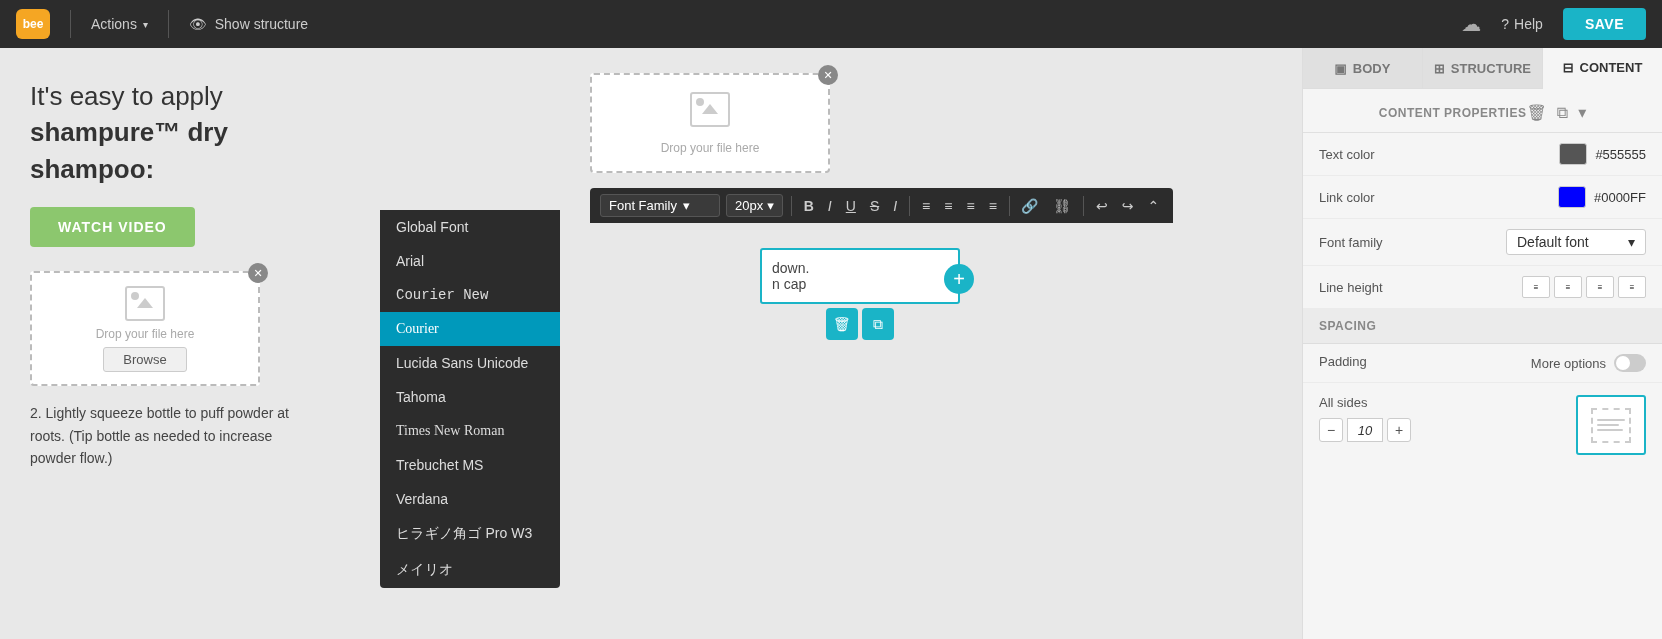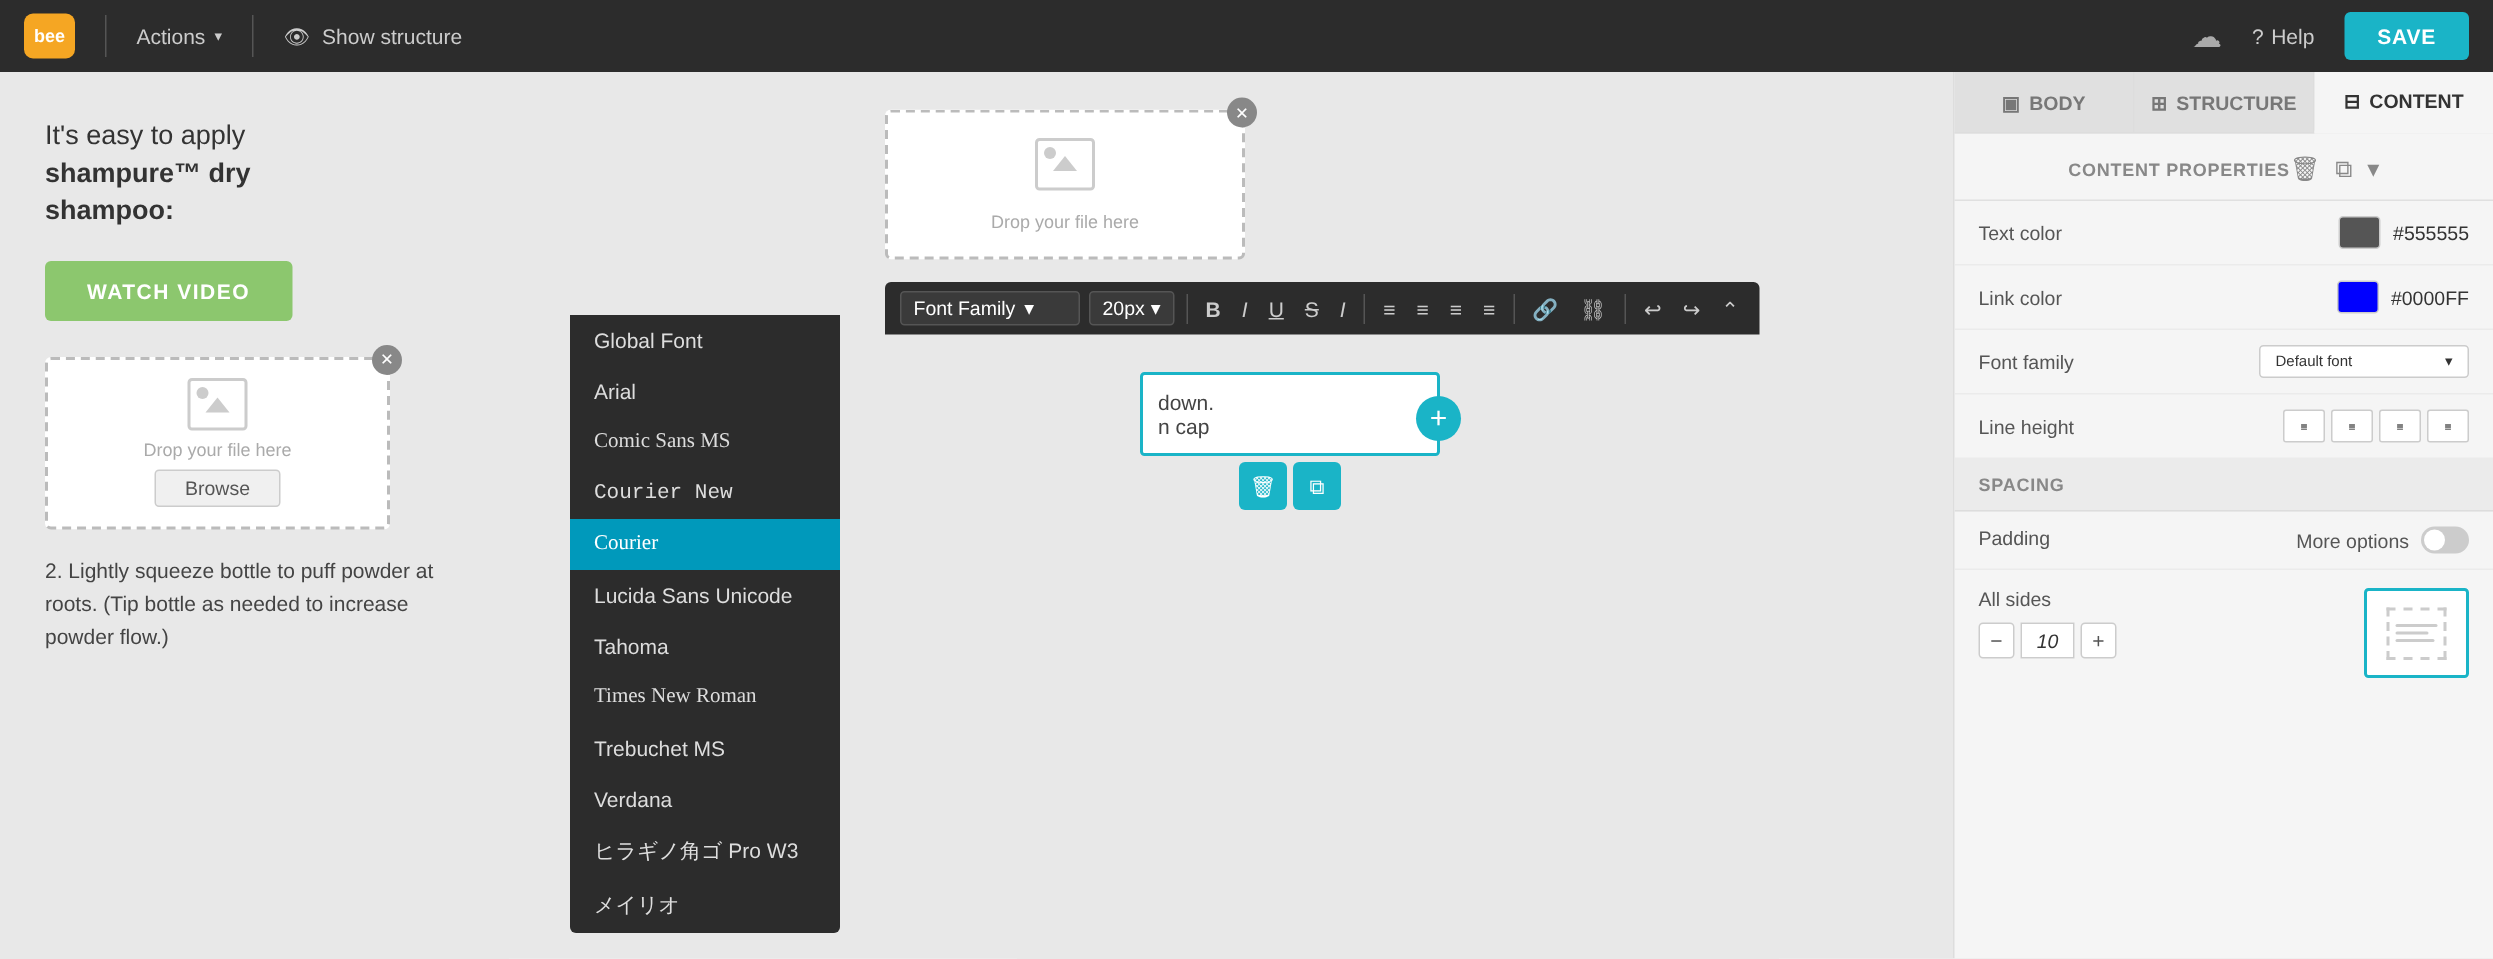--- a/index.html
+++ b/index.html
@@ -82,21 +82,21 @@
     }
 
     
     .left-content {
       position: absolute;
       left: 30px;
       top: 30px;
       width: 300px;
     }
     .left-content-title {
-      font-size: 18px;
+      font-size: 26px;
       color: #333;
       line-height: 1.4;
       margin-bottom: 20px;
     }
     .left-content-title strong { font-weight: bold; }
     .watch-btn {
       background: #8cc76e;
       color: white;
       border: none;
       border-radius: 4px;
@@ -323,21 +323,21 @@
       border-radius: 3px;
       border: 1px solid #ccc;
     }
     .swatch-text { font-size: 13px; color: #333; }
 
     .font-family-value {
       background: white;
       border: 1px solid #ccc;
       border-radius: 3px;
       padding: 4px 10px;
-      font-size: 10px;
+      font-size: 14px;
       color: #333;
       display: flex;
       align-items: center;
       gap: 8px;
       cursor: pointer;
       min-width: 140px;
       justify-content: space-between;
     }
 
     .line-height-controls {
@@ -546,21 +546,20 @@
         <div class="toolbar-sep"></div>
         <button class="toolbar-btn">↩</button>
         <button class="toolbar-btn">↪</button>
         <button class="toolbar-btn">⌃</button>
       </div>
     </div>
 
     <div class="font-dropdown">
       <div class="font-dropdown-item">Global Font</div>
       <div class="font-dropdown-item">Arial</div>
-      <div class="font-dropdown-item comic">Comic Sans MS</div>
       <div class="font-dropdown-item courier">Courier New</div>
       <div class="font-dropdown-item georgia selected">Courier</div>
       <div class="font-dropdown-item lucida">Lucida Sans Unicode</div>
       <div class="font-dropdown-item tahoma">Tahoma</div>
       <div class="font-dropdown-item times">Times New Roman</div>
       <div class="font-dropdown-item trebuchet">Trebuchet MS</div>
       <div class="font-dropdown-item verdana">Verdana</div>
       <div class="font-dropdown-item">ヒラギノ角ゴ Pro W3</div>
       <div class="font-dropdown-item">メイリオ</div>
     </div>

